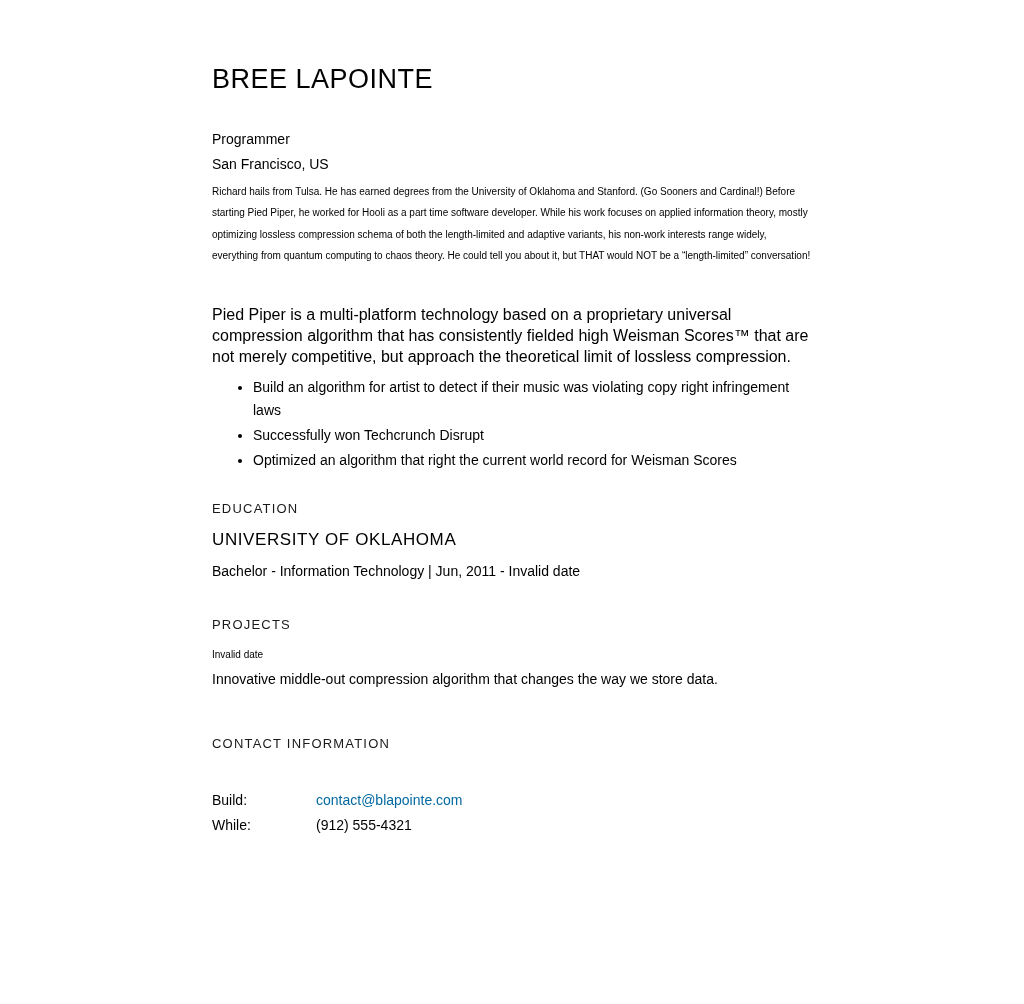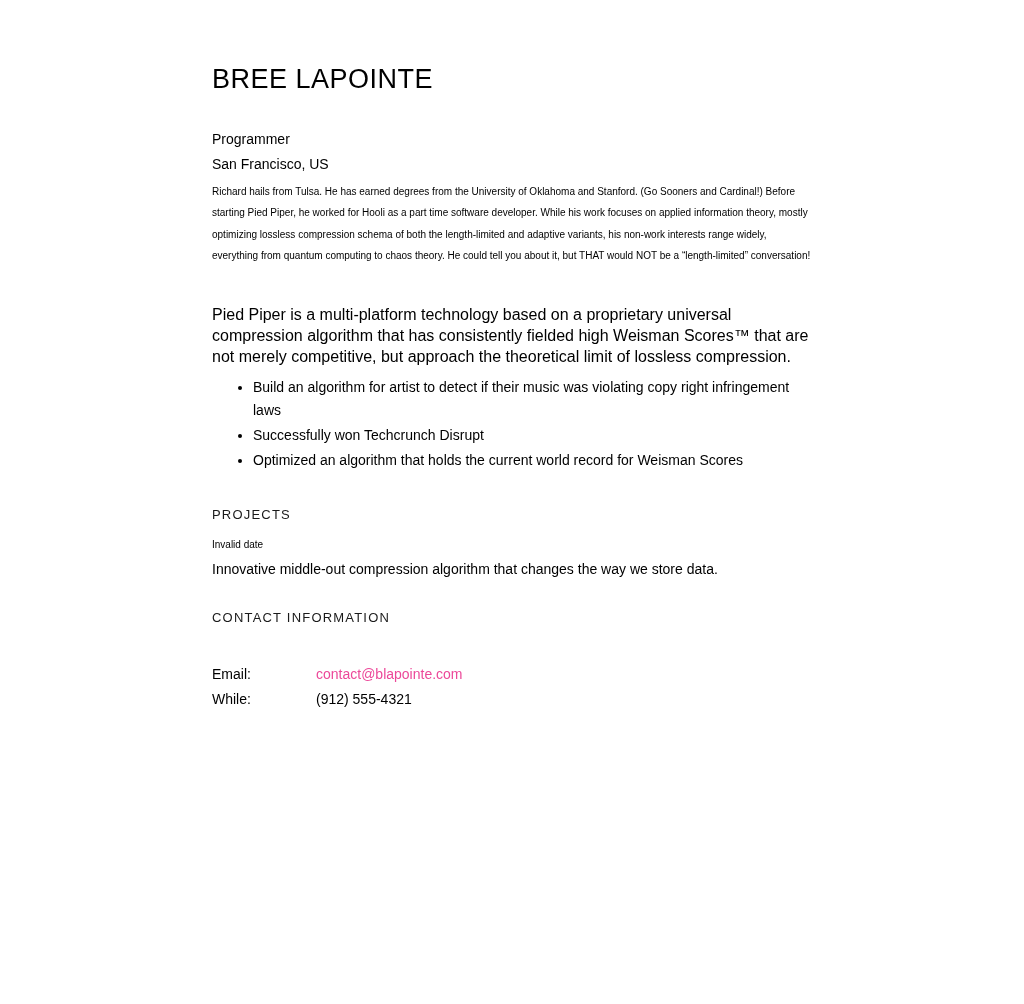--- a/index.html
+++ b/index.html
@@ -83,21 +83,21 @@
   .project-date {
     font-size: 10px;
     line-height: 21px;
     margin: 12px 0 0 0;
   }
   .project-description {
     font-size: 14px;
     line-height: 21px;
     margin: 4px 0 0 0;
   }
-  .sec-contact { margin-top: 30px; }
+  .sec-contact { margin-top: 46px; }
   .contact-rows { margin-top: 37px; }
   .contact-row {
     display: flex;
     font-size: 14px;
     line-height: 25px;
   }
   .contact-label {
     width: 104px;
     flex: 0 0 104px;
   }
@@ -114,37 +114,42 @@
 
   <p class="role-line">Programmer</p>
   <p class="location-line">San Francisco, US</p>
   <p class="summary">Richard hails from Tulsa. He has earned degrees from the University of Oklahoma and Stanford. (Go Sooners and Cardinal!) Before starting Pied Piper, he worked for Hooli as a part time software developer. While his work focuses on applied information theory, mostly optimizing lossless compression schema of both the length-limited and adaptive variants, his non-work interests range widely, everything from quantum computing to chaos theory. He could tell you about it, but THAT would NOT be a “length-limited” conversation!</p>
 
   <div class="sec-work">
     <p class="job-description">Pied Piper is a multi-platform technology based on a proprietary universal compression algorithm that has consistently fielded high Weisman Scores™ that are not merely competitive, but approach the theoretical limit of lossless compression.</p>
     <ul class="highlights">
       <li>Build an algorithm for artist to detect if their music was violating copy right infringement laws</li>
       <li>Successfully won Techcrunch Disrupt</li>
-      <li>Optimized an algorithm that holds the current world record for Weisman Scores</li>
+      <li>Optimized an algorithm that right the current world record for Weisman Scores</li>
     </ul>
   </div>
 
+  <div class="sec-education">
+    <h2 class="section-heading">EDUCATION</h2>
+    <h3 class="sub-heading">UNIVERSITY OF OKLAHOMA</h3>
+    <p class="degree-line">Bachelor - Information Technology | Jun, 2011 - Invalid date</p>
+  </div>
 
   <div class="sec-projects">
     <h2 class="section-heading">PROJECTS</h2>
     <p class="project-date">Invalid date</p>
     <p class="project-description">Innovative middle-out compression algorithm that changes the way we store data.</p>
   </div>
 
   <div class="sec-contact">
     <h2 class="section-heading">CONTACT INFORMATION</h2>
     <div class="contact-rows">
       <div class="contact-row">
-        <span class="contact-label">Email:</span>
-        <a href="#" class="contact-link" style="color: #ec4899;">contact@blapointe.com</a>
+        <span class="contact-label">Build:</span>
+        <a href="#" class="contact-link" style="color: #0369a1;">contact@blapointe.com</a>
       </div>
       <div class="contact-row">
         <span class="contact-label">While:</span>
         <span class="contact-value">(912) 555-4321</span>
       </div>
     </div>
   </div>
 
 </div>
 

